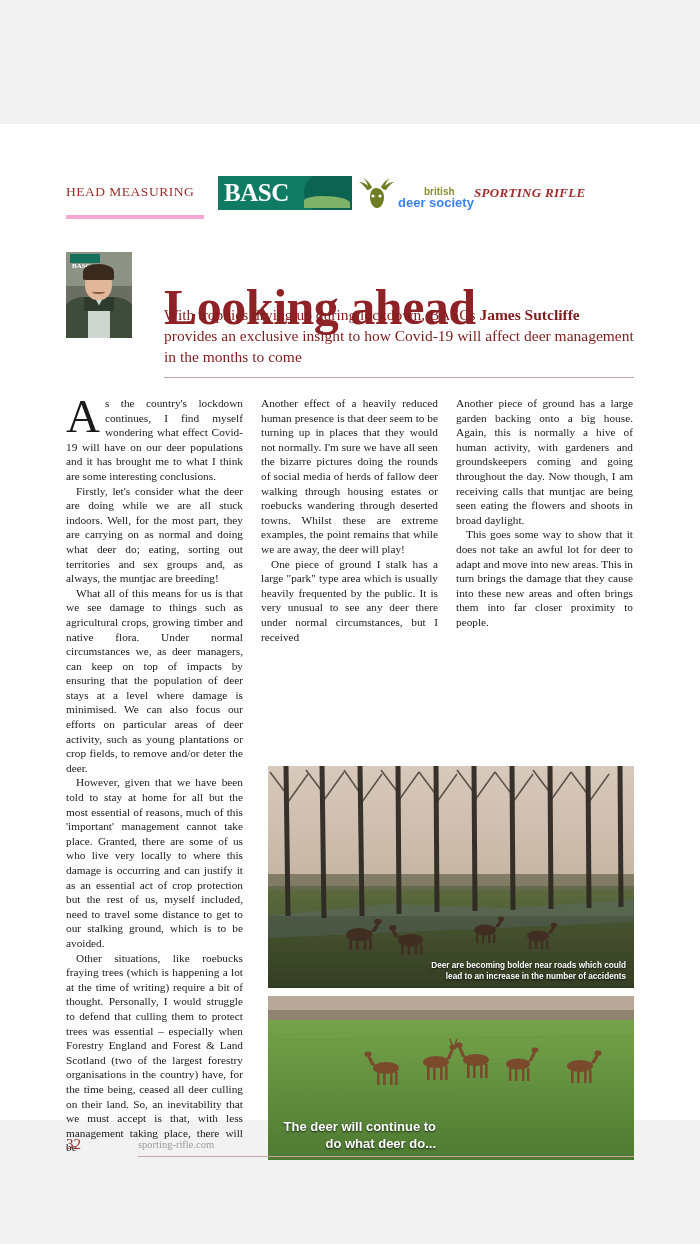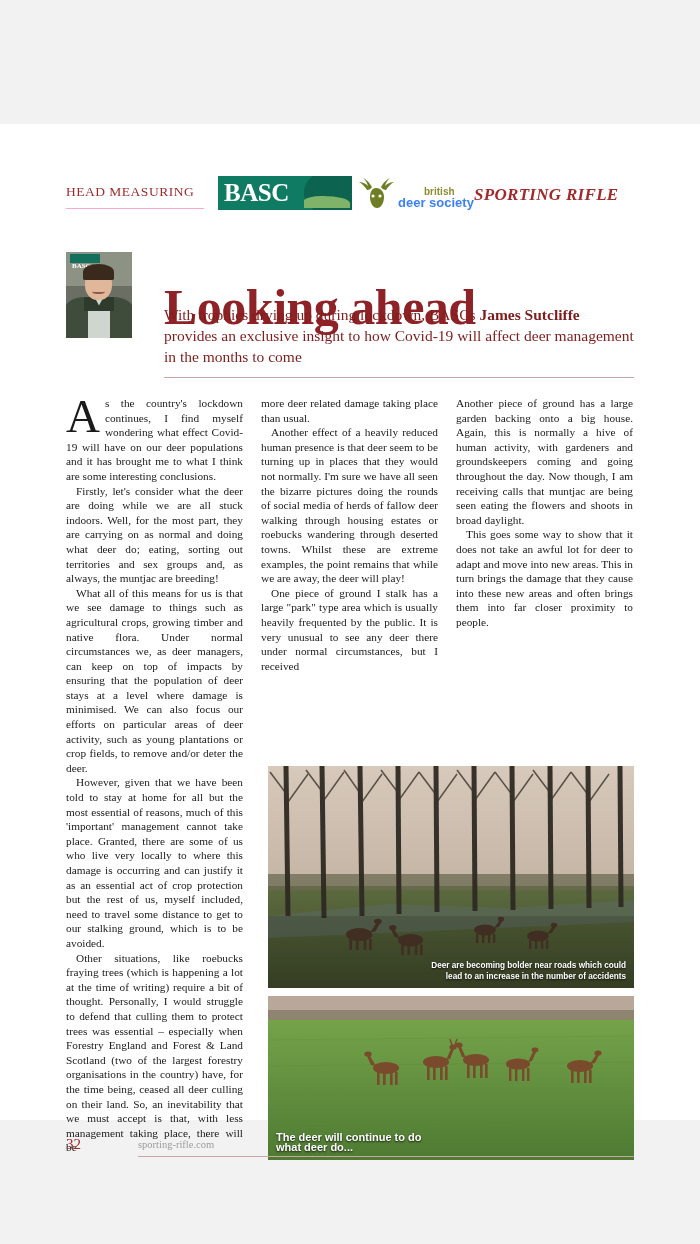--- a/index.html
+++ b/index.html
@@ -27,22 +27,22 @@
     position:relative;
     height:60px;
   }
   .head-measuring {
     position:absolute; left:0; top:20px;
     font-family:"Liberation Serif", serif;
     font-size:13.5px;
     letter-spacing:0.5px;
     color:#9e2a2b;
     text-transform:uppercase;
-    padding-bottom:8px;
-    border-bottom:1px solid #f9a8d4;
+    padding-bottom:15px;
+    border-bottom:4px solid #f9a8d4;
     width:138px;
   }
   .basc-logo {
     position:absolute; left:152px; top:12px;
     width:134px; height:34px;
     background:#0f7b63;
     overflow:hidden;
   }
   .basc-logo .txt {
     position:absolute; left:6px; top:3px;
@@ -78,21 +78,21 @@
   .bds-logo .bds-text2 {
     position:absolute; left:42px; top:25px;
     font-family:"Liberation Sans", sans-serif;
     font-size:13px; color:#3b82f6; font-weight:bold;
   }
   .sr-logo {
     position:absolute; left:408px; top:21px;
     font-family:"Liberation Serif", serif;
     font-weight:bold;
     font-style:italic;
-    font-size:17px;
+    font-size:13px;
     letter-spacing:0.3px;
     color:#a32a2c;
   }
 
   
   .headblock {
     position:relative;
     margin-top:28px;
     height:130px;
   }
@@ -184,24 +184,24 @@
     line-height:10.5px;
     font-weight:bold;
     color:#ffffff;
     text-align:right;
     text-shadow:0 1px 2px rgba(0,0,0,.8);
   }
   .cap-left {
     position:absolute;
     left:8px; bottom:8px;
     width:160px;
-    text-align:left;
+    text-align:right;
     font-family:"Liberation Sans", sans-serif;
-    font-size:11px;
-    line-height:10px;
+    font-size:13px;
+    line-height:17px;
     font-weight:bold;
     color:#ffffff;
     text-shadow:0 1px 2px rgba(0,0,0,.8);
   }
 
   
   .footer {
     position:absolute;
     left:66px; top:1012px;
     width:568px; height:24px;
@@ -278,21 +278,20 @@
 
     <div class="columns">
       <div class="col">
         <p class="dropcap-para"><span class="dropcap">A</span><span>s the country's lockdown continues, I find myself wondering what effect Covid-19 will have on our deer populations and it has brought me to what I think are some interesting conclusions.</span></p>
         <p>Firstly, let's consider what the deer are doing while we are all stuck indoors. Well, for the most part, they are carrying on as normal and doing what deer do; eating, sorting out territories and sex groups and, as always, the muntjac are breeding!</p>
         <p>What all of this means for us is that we see damage to things such as agricultural crops, growing timber and native flora. Under normal circumstances we, as deer managers, can keep on top of impacts by ensuring that the population of deer stays at a level where damage is minimised. We can also focus our efforts on particular areas of deer activity, such as young plantations or crop fields, to remove and/or deter the deer.</p>
         <p>However, given that we have been told to stay at home for all but the most essential of reasons, much of this 'important' management cannot take place. Granted, there are some of us who live very locally to where this damage is occurring and can justify it as an essential act of crop protection but the rest of us, myself included, need to travel some distance to get to our stalking ground, which is to be avoided.</p>
         <p>Other situations, like roebucks fraying trees (which is happening a lot at the time of writing) require a bit of thought. Personally, I would struggle to defend that culling them to protect trees was essential – especially when Forestry England and Forest &amp; Land Scotland (two of the largest forestry organisations in the country) have, for the time being, ceased all deer culling on their land. So, an inevitability that we must accept is that, with less management taking place, there will be</p>
       </div>
       <div class="col">
-        <p>more deer related damage taking place than usual.</p>
         <p>Another effect of a heavily reduced human presence is that deer seem to be turning up in places that they would not normally. I'm sure we have all seen the bizarre pictures doing the rounds of social media of herds of fallow deer walking through housing estates or roebucks wandering through deserted towns. Whilst these are extreme examples, the point remains that while we are away, the deer will play!</p>
         <p>One piece of ground I stalk has a large "park" type area which is usually heavily frequented by the public. It is very unusual to see any deer there under normal circumstances, but I received</p>
       </div>
       <div class="col">
         <p>Another piece of ground has a large garden backing onto a big house. Again, this is normally a hive of human activity, with gardeners and groundskeepers coming and going throughout the day. Now though, I am receiving calls that muntjac are being seen eating the flowers and shoots in broad daylight.</p>
         <p>This goes some way to show that it does not take an awful lot for deer to adapt and move into new areas. This in turn brings the damage that they cause into these new areas and often brings them into far closer proximity to people.</p>
       </div>
     </div>
   </div>
 

